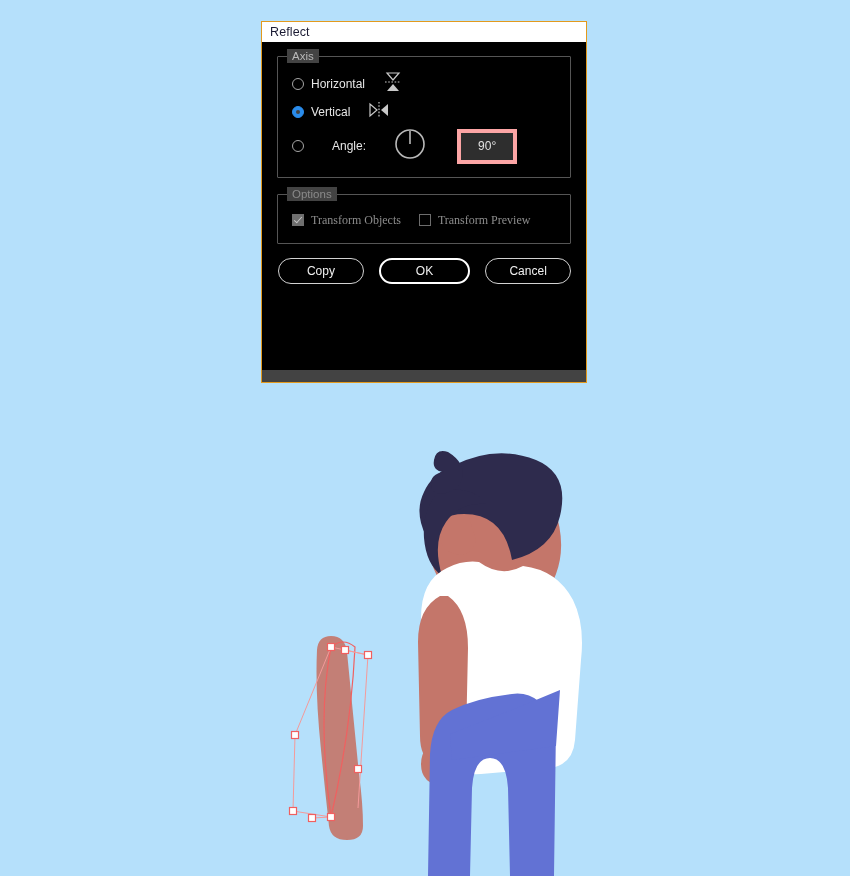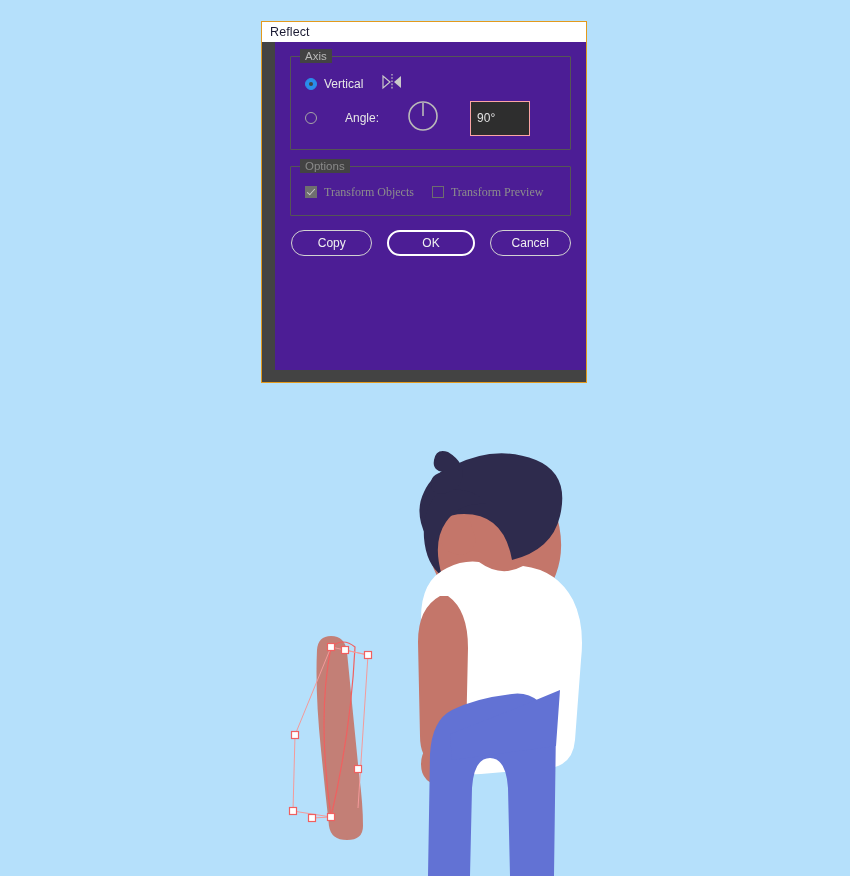--- a/index.html
+++ b/index.html
@@ -53,24 +53,23 @@
     box-sizing: border-box;
   }
   .titlebar-text {
     font-size: 12.5px;
     color: #1a1a33;
     letter-spacing: 0.1px;
   }
   .dialog-body {
     position: relative;
     height: calc(100% - 32px);
-    background: #4c1d95;
+    background: #000000;
     padding: 14px 15px 0 15px;
     box-sizing: border-box;
-    margin-left: 13px;
   }
 
   
   .group {
     position: relative;
     border: 1px solid #555555;
     border-radius: 1px;
     margin-bottom: 16px;
     box-sizing: border-box;
   }
@@ -154,27 +153,27 @@
 
   .axis-icon { margin-left: 18px; flex: none; }
 
   
   .dial { margin-left: 7px; flex: none; }
   .angle-field {
     margin-left: 10px;
     width: 60px;
     height: 35px;
     background: #2e2e2e;
-    border: 1px solid #fca5a5;
+    border: 4px solid #fca5a5;
     box-sizing: border-box;
     color: #e0e0e0;
     font-size: 12px;
     display: flex;
     align-items: center;
-    padding-left: 6px;
+    padding-left: 17px;
     font-family: "Liberation Sans", sans-serif;
   }
 
   
   .preview-row {
     display: flex;
     align-items: center;
     margin: 0 0 16px 7px;
   }
 
@@ -270,20 +269,31 @@
     <div class="titlebar">
       <span class="titlebar-text">Reflect</span>
     </div>
 
     <div class="dialog-body">
 
       <div class="group">
         <span class="group-title">Axis</span>
         <div class="group-inner">
 
+          <div class="opt-row">
+            <span class="radio"></span>
+            <span class="opt-label">Horizontal</span>
+            <span class="axis-icon">
+              <svg width="20" height="22" viewBox="0 0 20 22">
+                <polygon points="4,2 16,2 10,9" fill="none" stroke="#c9c9c9" stroke-width="1.2"></polygon>
+                <line x1="2" y1="11" x2="18" y2="11" stroke="#c9c9c9" stroke-width="1.2" stroke-dasharray="1.6 1.6"></line>
+                <polygon points="4,20 16,20 10,13" fill="#c9c9c9"></polygon>
+              </svg>
+            </span>
+          </div>
 
           <div class="opt-row">
             <span class="radio checked"></span>
             <span class="opt-label">Vertical</span>
             <span class="axis-icon">
               <svg width="22" height="20" viewBox="0 0 22 20">
                 <polygon points="2,4 2,16 9,10" fill="none" stroke="#c9c9c9" stroke-width="1.2"></polygon>
                 <line x1="11" y1="2" x2="11" y2="18" stroke="#c9c9c9" stroke-width="1.2" stroke-dasharray="1.6 1.6"></line>
                 <polygon points="20,4 20,16 13,10" fill="#c9c9c9"></polygon>
               </svg>

